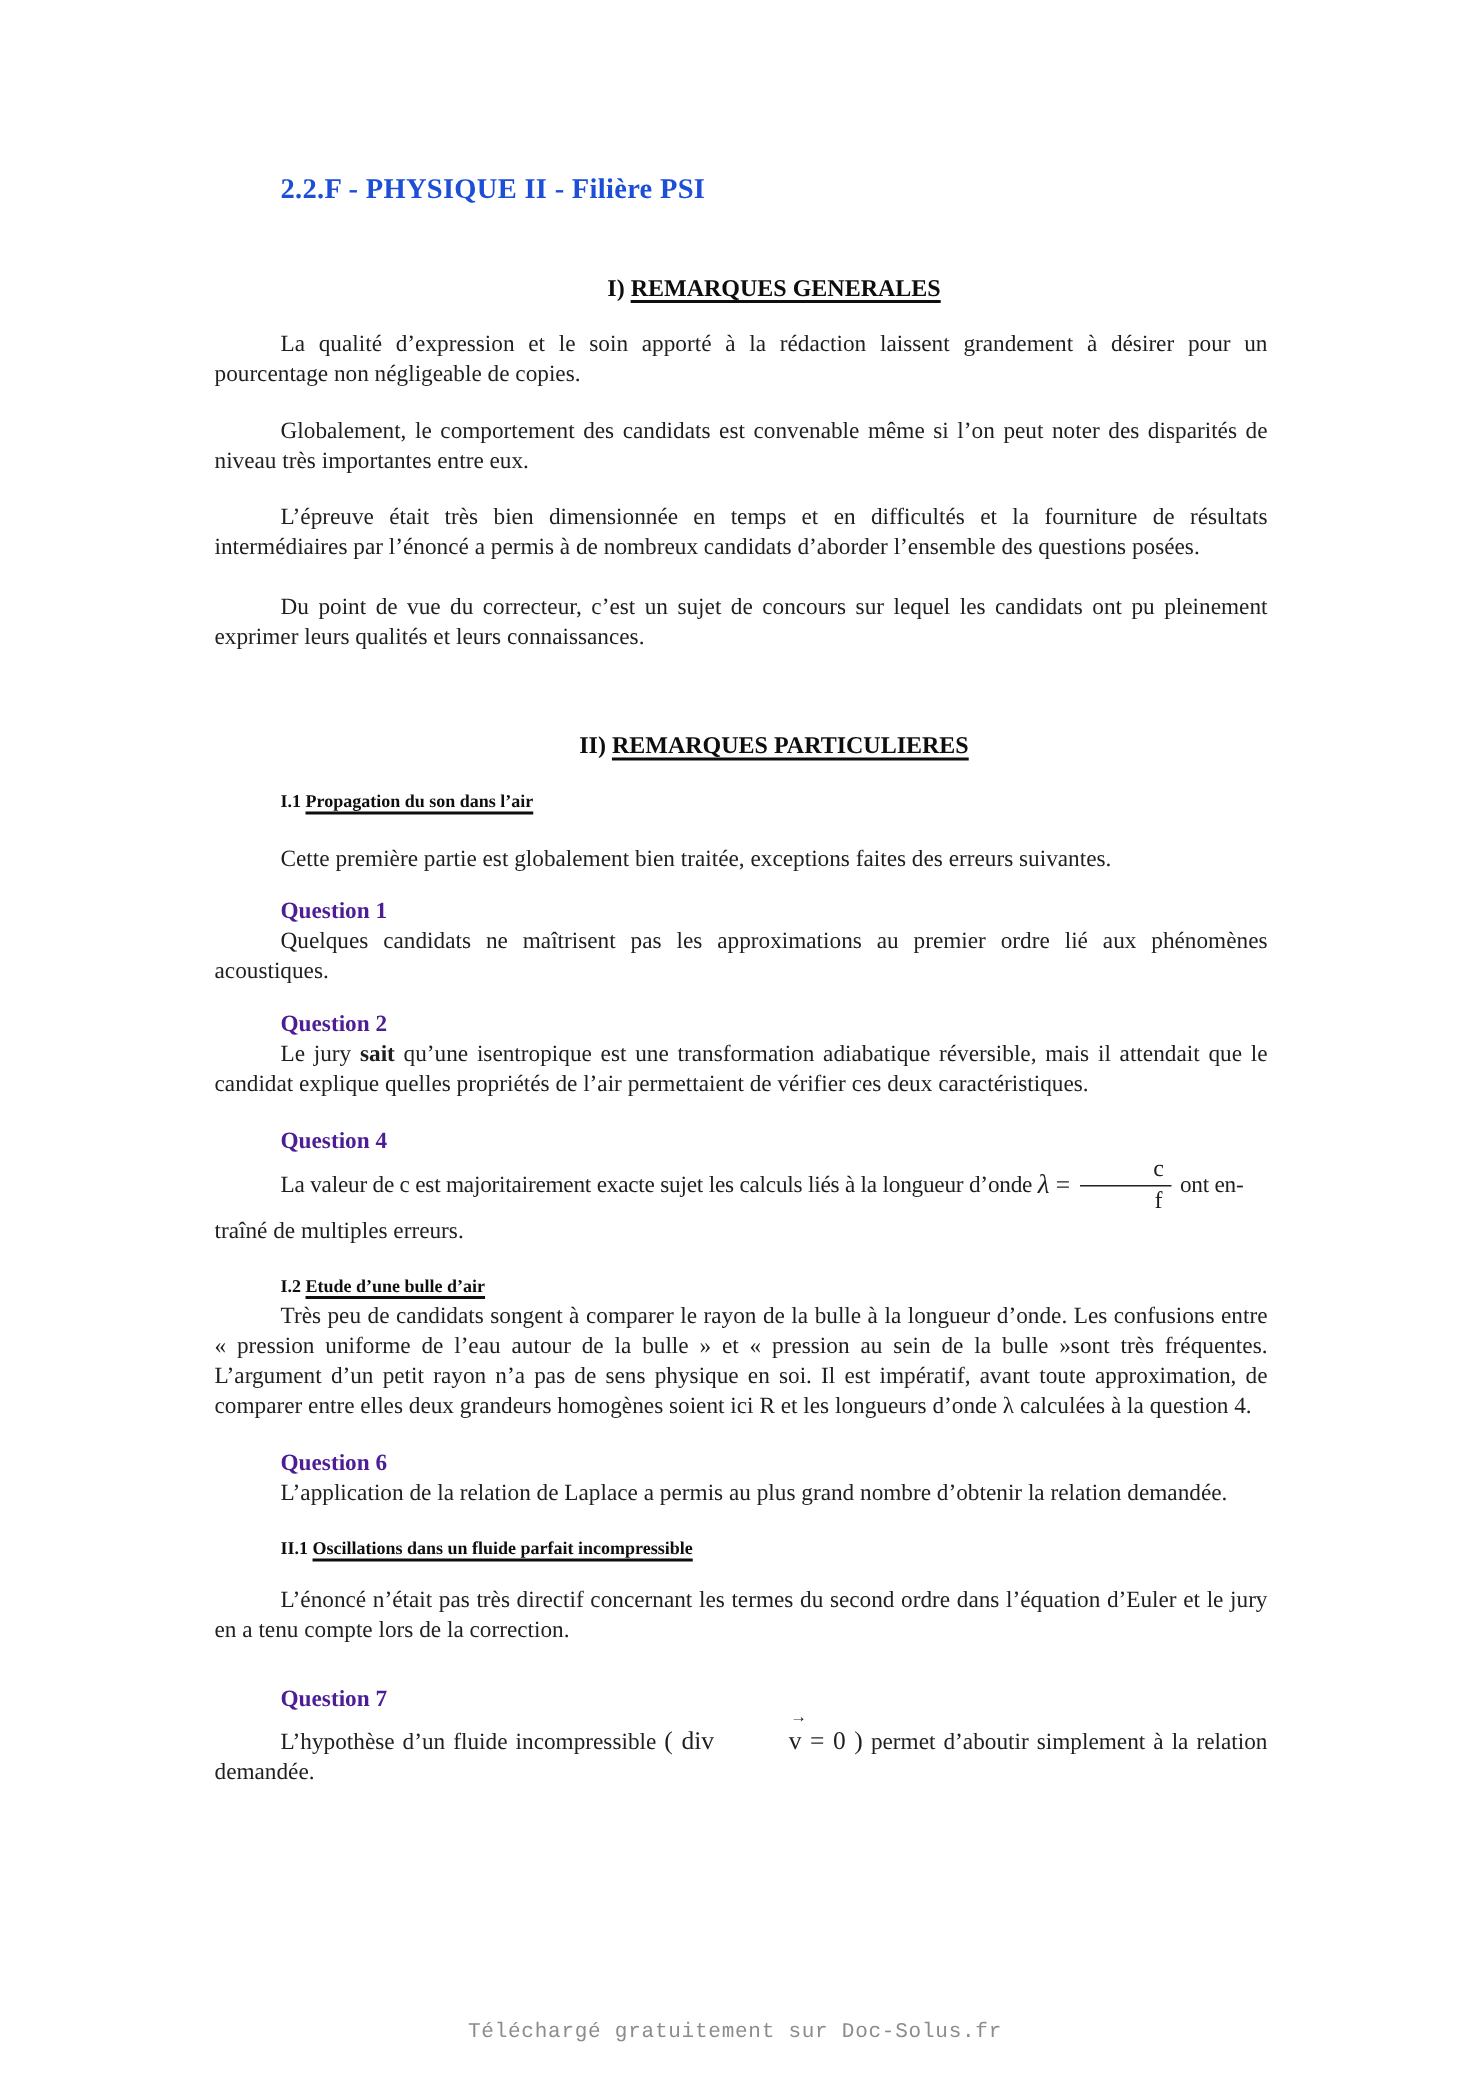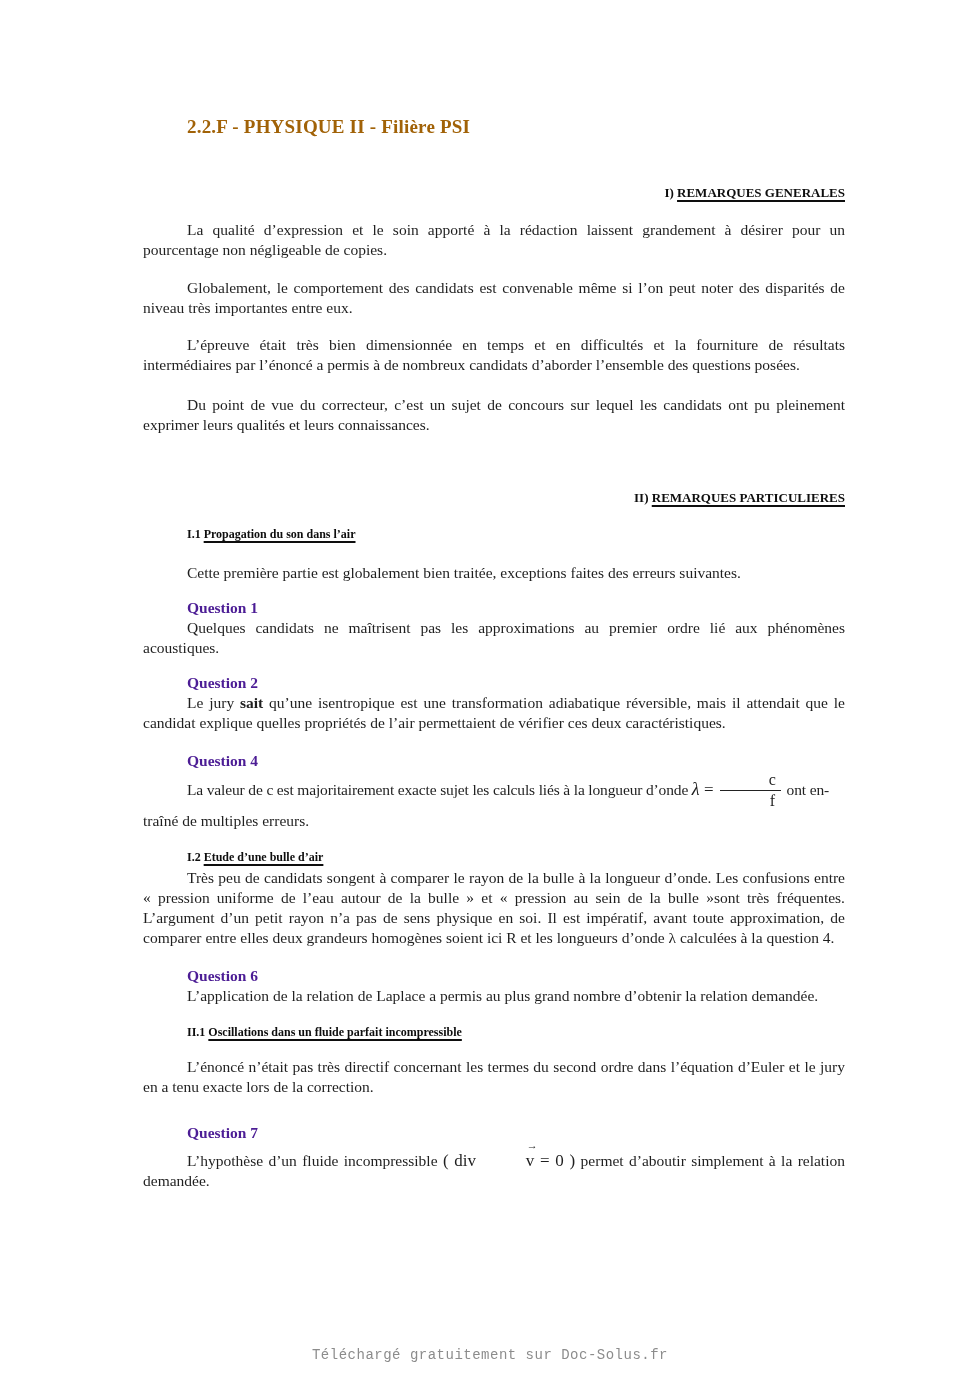--- a/index.html
+++ b/index.html
@@ -23,31 +23,31 @@
     font-size: 15.5px;
     line-height: 20px;
     color: #1f1f1f;
     text-align: justify;
   }
   .doc-title {
     margin: 116px 0 0 44px;
     font-size: 19px;
     line-height: 22px;
     font-weight: 700;
-    color: #a16207;
+    color: #1d4ed8;
     text-align: left;
     letter-spacing: 0.2px;
   }
   .sec {
     margin: 44px 0 0 44px;
-    font-size: 13px;
+    font-size: 16px;
     line-height: 21px;
     font-weight: 700;
     color: #0e0e0e;
-    text-align: right;
+    text-align: center;
   }
   .sec.sec-2 { margin-top: 52px; }
   .subsec {
     margin: 16px 0 0 44px;
     font-size: 12px;
     line-height: 21px;
     font-weight: 700;
     color: #0e0e0e;
     text-align: left;
   }
@@ -168,21 +168,21 @@
       <p class="para">Très peu de candidats songent à comparer le rayon de la bulle à la longueur d’onde. Les confusions entre « pression uniforme de l’eau autour de la bulle » et « pression au sein de la bulle »sont très fréquentes. L’argument d’un petit rayon n’a pas de sens physique en soi. Il est impératif, avant toute approximation, de comparer entre elles deux grandeurs homogènes soient  ici R et les longueurs d’onde λ calculées à la question 4.</p>
     </div>
 
     <div>
       <h4 class="qhead mt18">Question 6</h4>
       <p class="para">L’application de la relation de Laplace a permis au plus grand nombre d’obtenir la relation demandée.</p>
     </div>
 
     <h3 class="subsec"><span>II.1 </span><span class="u">Oscillations dans un fluide parfait incompressible</span></h3>
 
-    <p class="para mt14">L’énoncé n’était pas très directif concernant les termes du second ordre dans l’équation d’Euler et le jury en a tenu exacte lors de la correction.</p>
+    <p class="para mt14">L’énoncé n’était pas très directif concernant les termes du second ordre dans l’équation d’Euler et le jury en a tenu compte lors de la correction.</p>
 
     <div>
       <h4 class="qhead mt26">Question 7</h4>
       <p class="para q7-body"><span>L’hypothèse d’un fluide incompressible </span><span class="math"><span>( div </span><span class="vec"><span class="vec-arrow">→</span><span>v</span></span><span> = 0 )</span></span><span> permet d’aboutir simplement à la relation demandée.</span></p>
     </div>
 
   </div>
 
   <div class="footer">Téléchargé gratuitement sur Doc-Solus.fr</div>
 </div>

